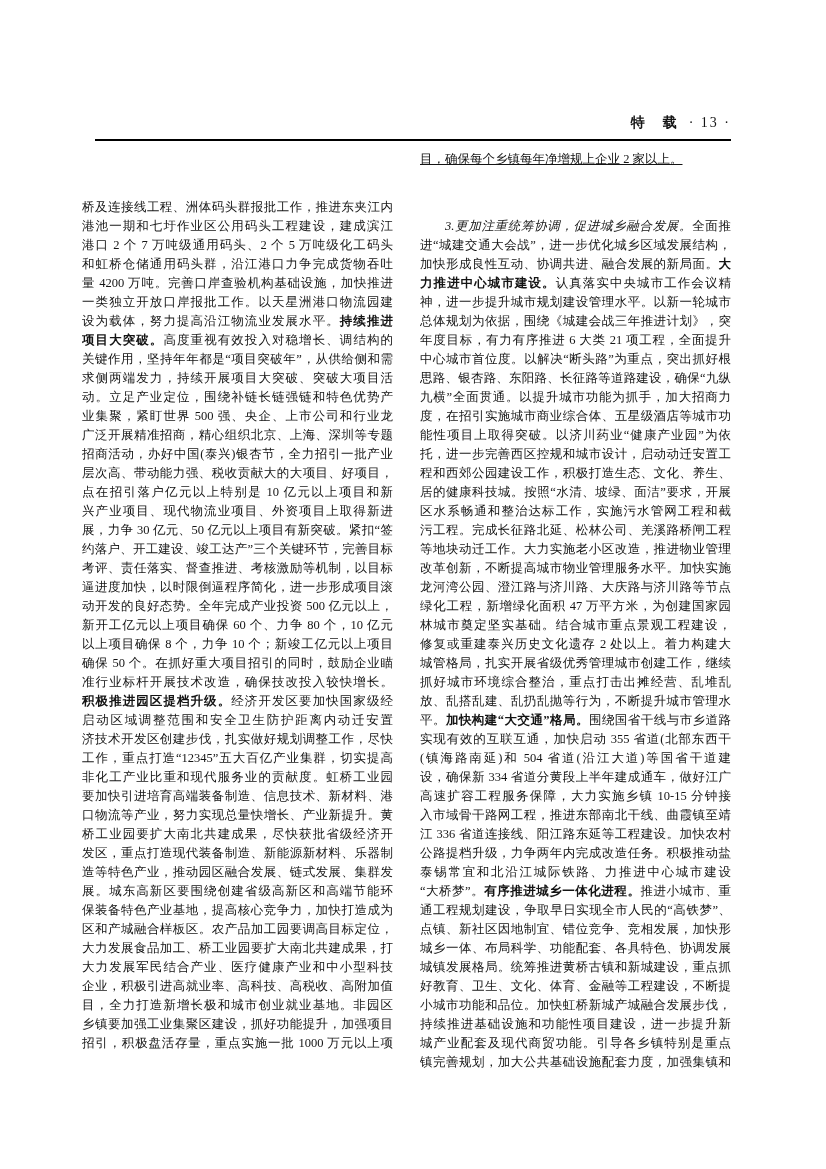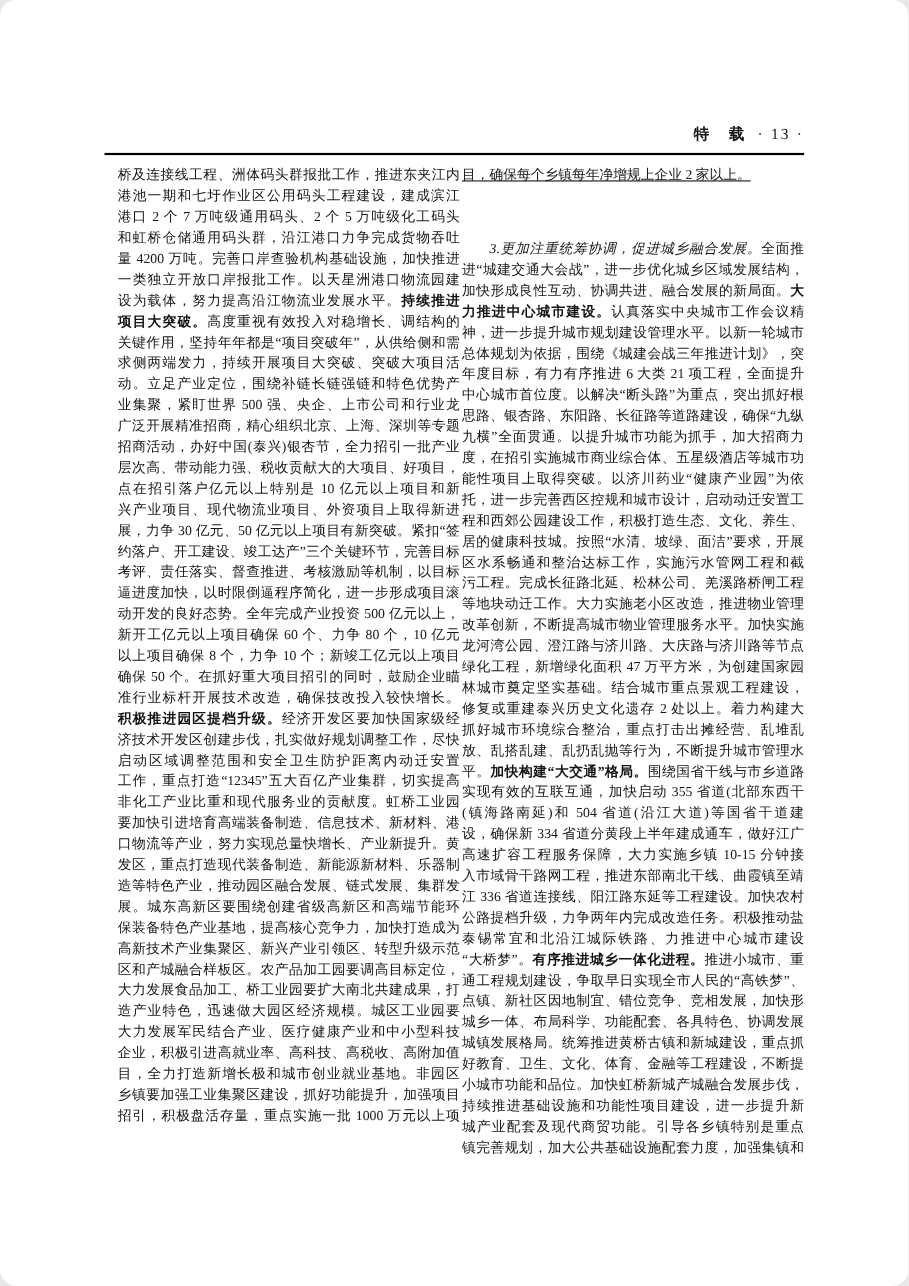--- a/index.html
+++ b/index.html
@@ -5,21 +5,20 @@
   html, body { margin: 0; padding: 0; background: #e8e8e8; }
   .page {
     position: relative;
     width: 826px;
     height: 1169px;
     margin: 0 auto;
     background: #ffffff;
     font-family: "Liberation Serif", "DejaVu Serif", serif;
     color: #141414;
     overflow: hidden;
-    border-radius: 15px;
   }
   .header-row {
     position: absolute;
     top: 114px;
     left: 95px;
     width: 636px;
     text-align: right;
     font-size: 14px;
     line-height: 18px;
     white-space: nowrap;
@@ -32,21 +31,21 @@
     left: 95px;
     width: 636px;
     height: 2px;
     background: #000000;
   }
   .column {
     position: absolute;
     top: 150px;
     width: 311px;
   }
-  .column-left  { left: 107px;  }
+  .column-left  { left: 82px; margin-top: 48px;  }
   .column-right { left: 420px; }
   .line {
     height: 19px;
     line-height: 19px;
     font-size: 12.5px;
     overflow: hidden;
     text-align: justify;
     text-align-last: justify;
     text-justify: inter-character;
     white-space: normal;
@@ -86,34 +85,33 @@
       <div class="line"><span class="run-n">展，力争 30 亿元、50 亿元以上项目有新突破。紧扣“签</span></div>
       <div class="line"><span class="run-n">约落户、开工建设、竣工达产”三个关键环节，完善目标</span></div>
       <div class="line"><span class="run-n">考评、责任落实、督查推进、考核激励等机制，以目标倒</span></div>
       <div class="line"><span class="run-n">逼进度加快，以时限倒逼程序简化，进一步形成项目滚</span></div>
       <div class="line"><span class="run-n">动开发的良好态势。全年完成产业投资 500 亿元以上，</span></div>
       <div class="line"><span class="run-n">新开工亿元以上项目确保 60 个、力争 80 个，10 亿元</span></div>
       <div class="line"><span class="run-n">以上项目确保 8 个，力争 10 个；新竣工亿元以上项目</span></div>
       <div class="line"><span class="run-n">确保 50 个。在抓好重大项目招引的同时，鼓励企业瞄</span></div>
       <div class="line"><span class="run-n">准行业标杆开展技术改造，确保技改投入较快增长。</span></div>
       <div class="line"><span class="run-b">积极推进园区提档升级。</span><span class="run-n">经济开发区要加快国家级经</span></div>
+      <div class="line"><span class="run-n">启动区域调整范围和安全卫生防护距离内动迁安置</span></div>
       <div class="line"><span class="run-n">济技术开发区创建步伐，扎实做好规划调整工作，尽快</span></div>
-      <div class="line"><span class="run-n">启动区域调整范围和安全卫生防护距离内动迁安置</span></div>
       <div class="line"><span class="run-n">工作，重点打造“12345”五大百亿产业集群，切实提高</span></div>
       <div class="line"><span class="run-n">非化工产业比重和现代服务业的贡献度。虹桥工业园</span></div>
       <div class="line"><span class="run-n">要加快引进培育高端装备制造、信息技术、新材料、港</span></div>
       <div class="line"><span class="run-n">口物流等产业，努力实现总量快增长、产业新提升。黄</span></div>
+      <div class="line"><span class="run-n">桥工业园要扩大南北共建成果，尽快获批省级经济开</span></div>
       <div class="line"><span class="run-n">发区，重点打造现代装备制造、新能源新材料、乐器制</span></div>
       <div class="line"><span class="run-n">造等特色产业，推动园区融合发展、链式发展、集群发</span></div>
       <div class="line"><span class="run-n">展。城东高新区要围绕创建省级高新区和高端节能环</span></div>
       <div class="line"><span class="run-n">保装备特色产业基地，提高核心竞争力，加快打造成为</span></div>
-      <div class="line"><span class="run-n">高新技术产业集聚区、新兴产业引领区、转型升级示范</span></div>
       <div class="line"><span class="run-n">区和产城融合样板区。农产品加工园要调高目标定位，</span></div>
       <div class="line"><span class="run-n">大力发展食品加工、桥工业园要扩大南北共建成果，打</span></div>
-      <div class="line"><span class="run-n">造产业特色，迅速做大园区经济规模。城区工业园要</span></div>
       <div class="line"><span class="run-n">大力发展军民结合产业、医疗健康产业和中小型科技</span></div>
       <div class="line"><span class="run-n">企业，积极引进高就业率、高科技、高税收、高附加值项</span></div>
       <div class="line"><span class="run-n">目，全力打造新增长极和城市创业就业基地。非园区</span></div>
       <div class="line"><span class="run-n">乡镇要加强工业集聚区建设，抓好功能提升，加强项目</span></div>
       <div class="line"><span class="run-n">招引，积极盘活存量，重点实施一批 1000 万元以上项</span></div>
     </div>
   <div class="column column-right">
       <div class="line line-end"><span class="run-n">目，确保每个乡镇每年净增规上企业 2 家以上。</span></div>
       <div class="line line-indent"><span class="run-i">3.更加注重统筹协调，促进城乡融合发展。</span><span class="run-n">全面推</span></div>
       <div class="line"><span class="run-n">进“城建交通大会战”，进一步优化城乡区域发展结构，</span></div>
@@ -131,20 +129,21 @@
       <div class="line"><span class="run-n">程和西郊公园建设工作，积极打造生态、文化、养生、宜</span></div>
       <div class="line"><span class="run-n">居的健康科技城。按照“水清、坡绿、面洁”要求，开展城</span></div>
       <div class="line"><span class="run-n">区水系畅通和整治达标工作，实施污水管网工程和截</span></div>
       <div class="line"><span class="run-n">污工程。完成长征路北延、松林公司、羌溪路桥闸工程</span></div>
       <div class="line"><span class="run-n">等地块动迁工作。大力实施老小区改造，推进物业管理</span></div>
       <div class="line"><span class="run-n">改革创新，不断提高城市物业管理服务水平。加快实施</span></div>
       <div class="line"><span class="run-n">龙河湾公园、澄江路与济川路、大庆路与济川路等节点</span></div>
       <div class="line"><span class="run-n">绿化工程，新增绿化面积 47 万平方米，为创建国家园</span></div>
       <div class="line"><span class="run-n">林城市奠定坚实基础。结合城市重点景观工程建设，</span></div>
       <div class="line"><span class="run-n">修复或重建泰兴历史文化遗存 2 处以上。着力构建大</span></div>
+      <div class="line"><span class="run-n">城管格局，扎实开展省级优秀管理城市创建工作，继续</span></div>
       <div class="line"><span class="run-n">抓好城市环境综合整治，重点打击出摊经营、乱堆乱</span></div>
       <div class="line"><span class="run-n">放、乱搭乱建、乱扔乱抛等行为，不断提升城市管理水</span></div>
       <div class="line"><span class="run-n">平。</span><span class="run-b">加快构建“大交通”格局。</span><span class="run-n">围绕国省干线与市乡道路</span></div>
       <div class="line"><span class="run-n">实现有效的互联互通，加快启动 355 省道(北部东西干</span></div>
       <div class="line"><span class="run-n">(镇海路南延)和 504 省道(沿江大道)等国省干道建</span></div>
       <div class="line"><span class="run-n">设，确保新 334 省道分黄段上半年建成通车，做好江广</span></div>
       <div class="line"><span class="run-n">高速扩容工程服务保障，大力实施乡镇 10-15 分钟接</span></div>
       <div class="line"><span class="run-n">入市域骨干路网工程，推进东部南北干线、曲霞镇至靖</span></div>
       <div class="line"><span class="run-n">江 336 省道连接线、阳江路东延等工程建设。加快农村</span></div>
       <div class="line"><span class="run-n">公路提档升级，力争两年内完成改造任务。积极推动盐</span></div>

